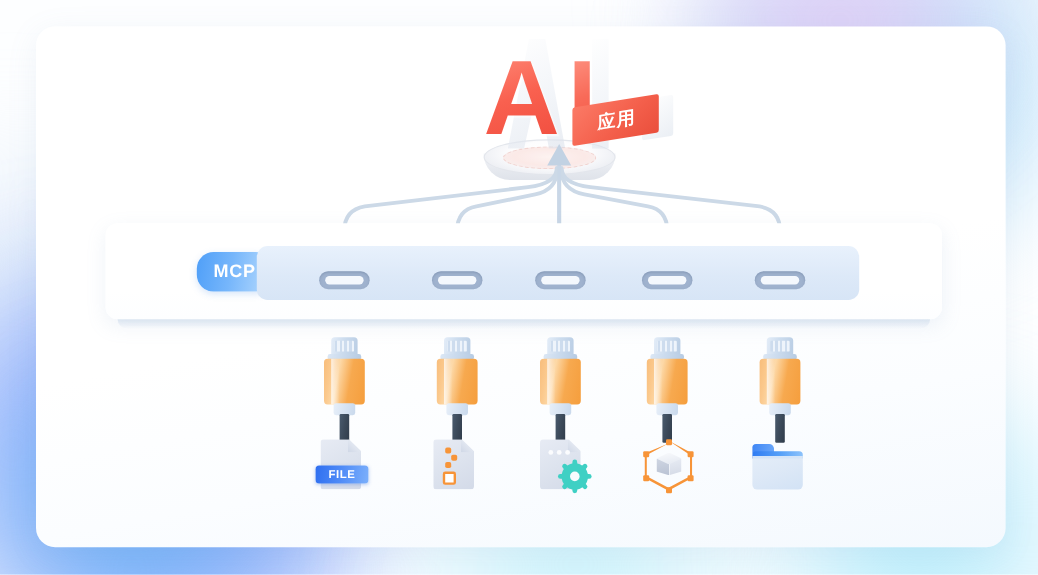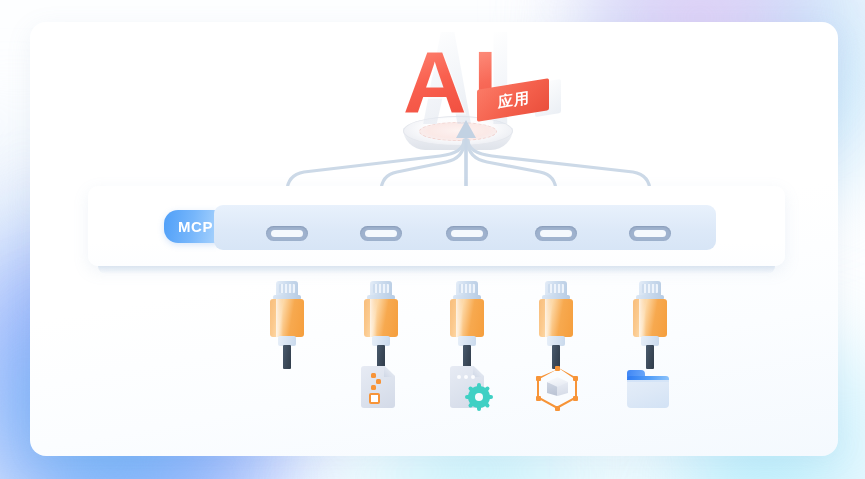--- a/index.html
+++ b/index.html
@@ -301,20 +301,28 @@
         <b></b>
       </div>
       <div class="tipb"></div>
       <div class="body">
         <s></s>
       </div>
       <div class="collar"></div>
       <div class="cord"></div>
   </div>
 
+  <div class="bicon" id="ic0" style="left:263px">
+    <div class="doc fold">
+        <div class="corner"></div>
+      </div>
+    <div class="ribbon">
+      <span>FILE</span>
+    </div>
+  </div>
 
   <div class="bicon" id="ic1" style="left:357px">
     <div class="doc fold">
         <div class="corner"></div>
       </div>
     <div class="osq o1"></div>
       <div class="osq o2"></div>
       <div class="osq o3"></div>
     <div class="obox"></div>
   </div>

